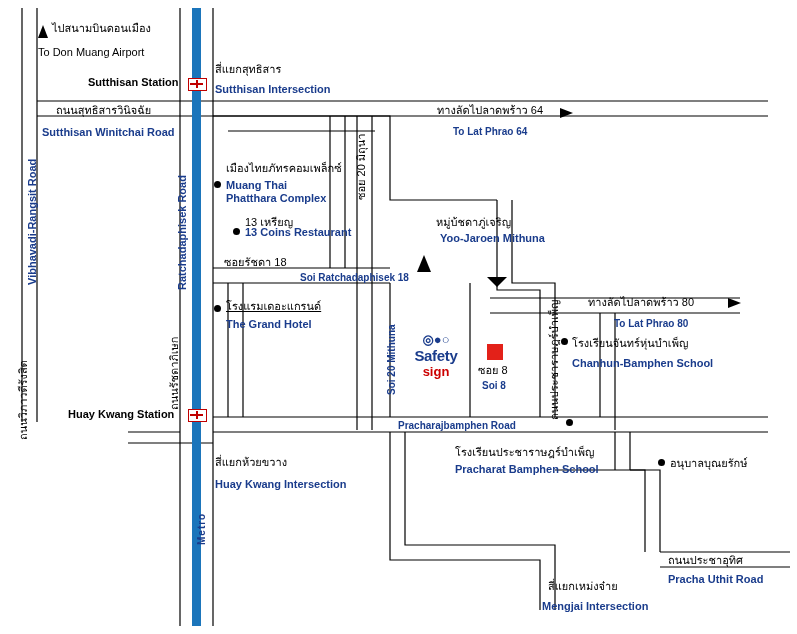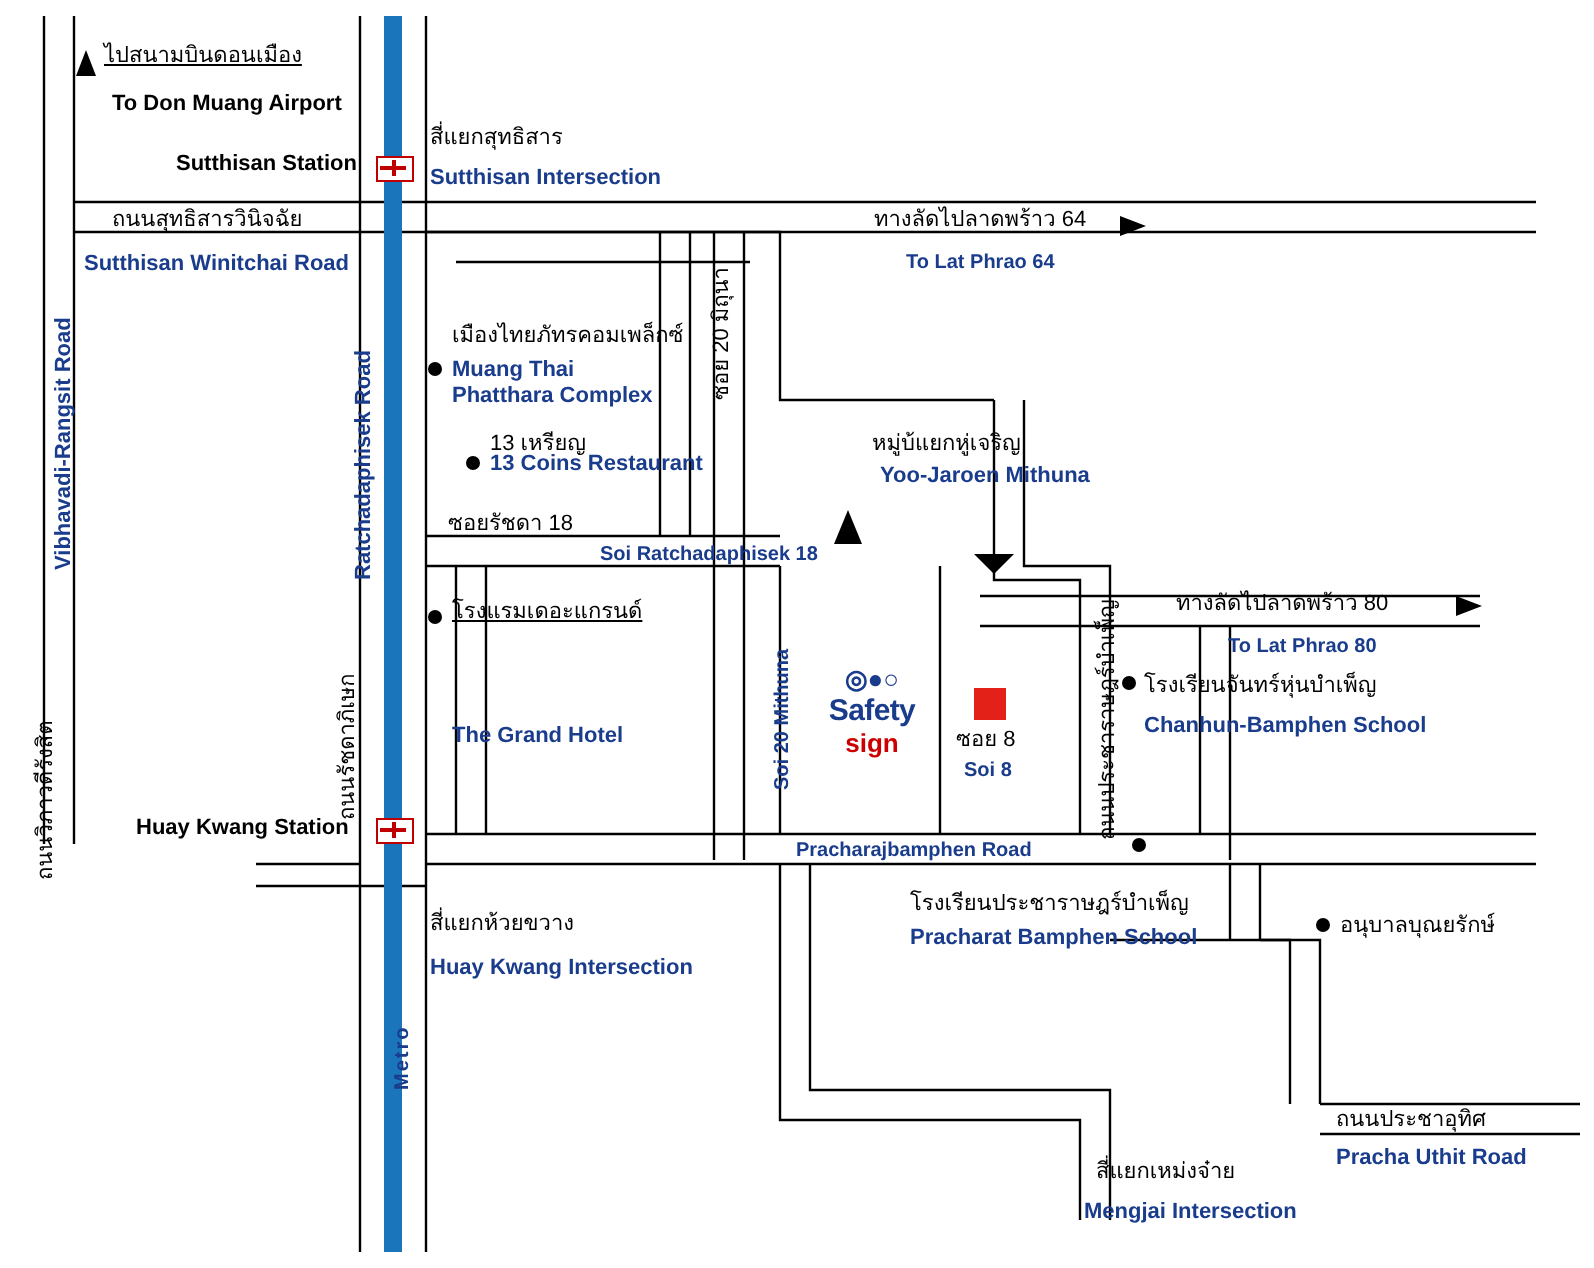--- a/index.html
+++ b/index.html
@@ -205,22 +205,22 @@
   <div class="arrow-up" style="left:38px; top:25px;"></div>
 
   <div class="redbox" style="left:487px; top:344px;"></div>
 
   <div class="safety-box" style="left:404px; top:332px; width:64px;">
     <div class="safety-mark">◎●○</div>
     <div class="safety-text1">Safety</div>
     <div class="safety-text2">sign</div>
   </div>
 
-  <div class="lbl th" style="left:52px; top:22px;text-decoration:underline;">ไปสนามบินดอนเมือง</div>
-  <div class="lbl en-black" style="left:56px; top:46px; font-weight:bold; color:#000;">To Don Muang Airport</div>
+  <div class="lbl th" style="left:52px; top:22px;">ไปสนามบินดอนเมือง</div>
+  <div class="lbl en-black" style="left:38px; top:46px; font-weight:normal; color:#000;">To Don Muang Airport</div>
 
   <div class="lbl en-black" style="left:88px; top:76px;">Sutthisan Station</div>
 
   <div class="lbl th" style="left:215px; top:63px;">สี่แยกสุทธิสาร</div>
   <div class="lbl en" style="left:215px; top:83px;">Sutthisan Intersection</div>
 
   <div class="lbl th" style="left:56px; top:104px;">ถนนสุทธิสารวินิจฉัย</div>
   <div class="lbl en" style="left:42px; top:126px;">Sutthisan Winitchai Road</div>
 
   <div class="lbl th" style="left:437px; top:104px;">ทางลัดไปลาดพร้าว 64</div>
@@ -238,23 +238,23 @@
   <div class="lbl th" style="left:226px; top:162px;">เมืองไทยภัทรคอมเพล็กซ์</div>
   <div class="lbl en" style="left:226px; top:179px; white-space:normal; width:112px;">Muang Thai Phatthara Complex</div>
 
   <div class="lbl th" style="left:245px; top:216px;">13 เหรียญ</div>
   <div class="lbl en" style="left:245px; top:226px;">13 Coins Restaurant</div>
 
   <div class="lbl th" style="left:224px; top:256px;">ซอยรัชดา 18</div>
   <div class="lbl small-en" style="left:300px; top:272px;">Soi Ratchadaphisek 18</div>
 
   <div class="lbl th" style="left:226px; top:300px;text-decoration:underline;">โรงแรมเดอะแกรนด์</div>
-  <div class="lbl en" style="left:226px; top:318px;margin-top:44px;">The Grand Hotel</div>
-
-  <div class="lbl th" style="left:436px; top:216px;">หมู่บ้แยกหู่เจริญ</div>
+  <div class="lbl en" style="left:226px; top:318px;">The Grand Hotel</div>
+
+  <div class="lbl th" style="left:436px; top:216px;">หมู่บ้ชดาภู่เจริญ</div>
   <div class="lbl en" style="left:440px; top:232px;">Yoo-Jaroen Mithuna</div>
 
   <div class="lbl th" style="left:588px; top:296px;">ทางลัดไปลาดพร้าว 80</div>
   <div class="lbl small-en" style="left:614px; top:318px;">To Lat Phrao 80</div>
 
   <div class="lbl th rot-ccw" style="left:548px; top:420px;">ถนนประชาราษฎร์บำเพ็ญ</div>
 
   <div class="lbl th" style="left:478px; top:364px;">ซอย 8</div>
   <div class="lbl small-en" style="left:482px; top:380px;">Soi 8</div>
 

